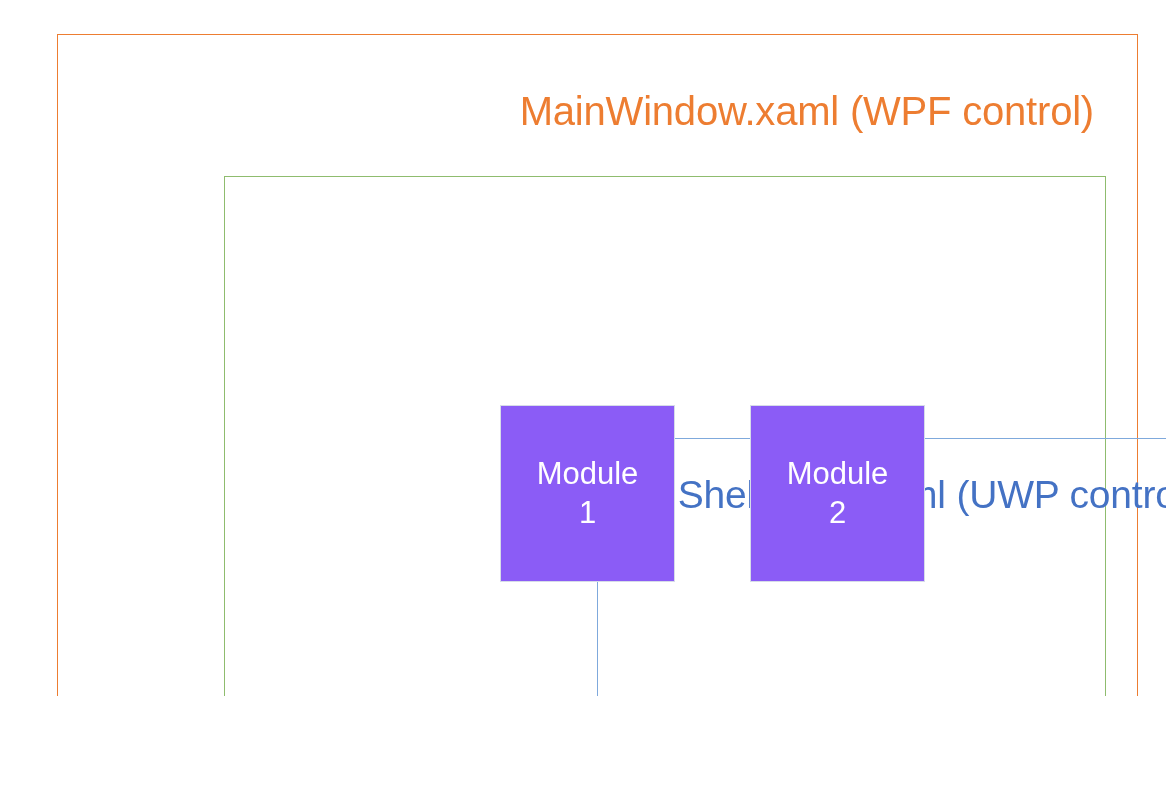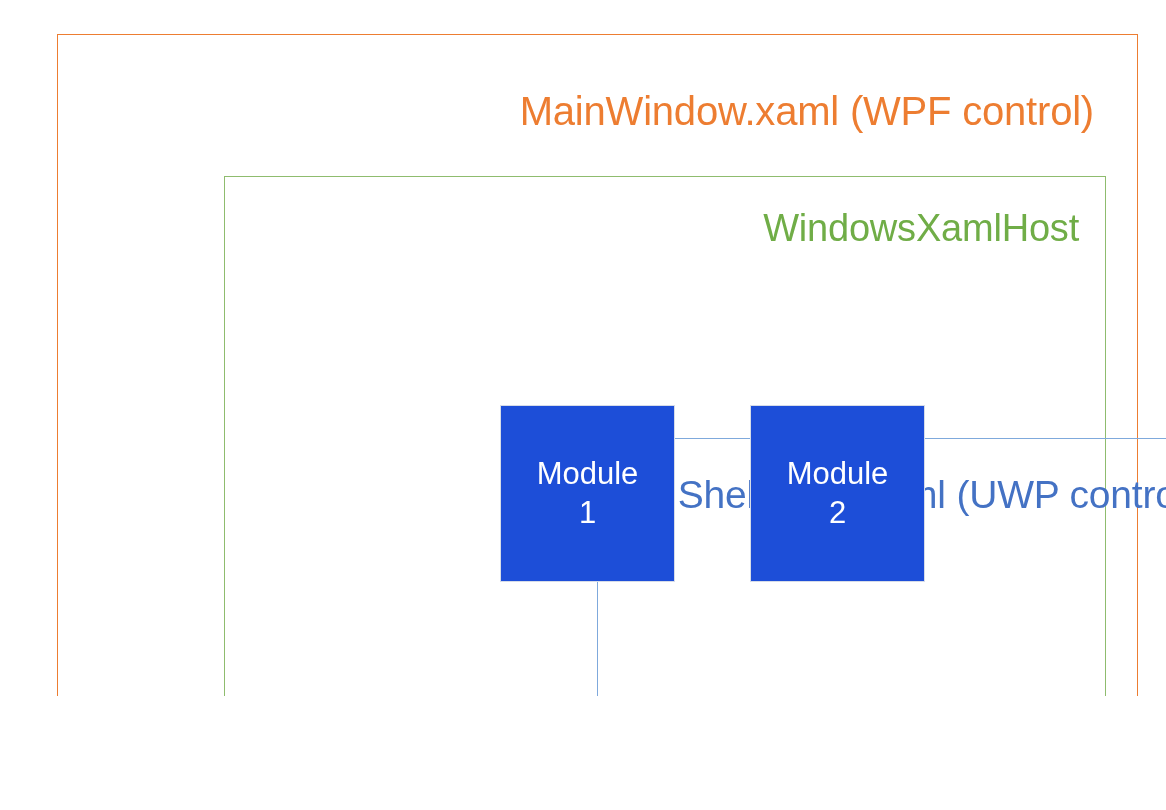--- a/index.html
+++ b/index.html
@@ -84,21 +84,21 @@
     color: #4472C4;
     white-space: nowrap;
     letter-spacing: -0.2px;
   }
 
   
   .module-box {
     position: absolute;
     width: 175px;
     height: 177px;
-    background: #1d4ed8;
+    background: #8b5cf6;
     box-sizing: border-box;
     border: 1px solid #D6DCE8;
     display: flex;
     flex-direction: column;
     align-items: center;
     justify-content: center;
   }
   #module-1 { left: 500px; top: 405px; }
   #module-2 { left: 750px; top: 405px; }
 
@@ -115,21 +115,20 @@
 <body>
 
 <div id="canvas">
 
   <div class="wpf-frame">
 
     <div class="wpf-title">MainWindow.xaml (WPF control)</div>
 
     <div class="xamlhost-frame">
 
-      <div class="xamlhost-title">WindowsXamlHost</div>
 
       <div class="uwp-frame">
 
         <div class="uwp-title">ShellPage.xaml (UWP control)</div>
 
       </div>
 
     </div>
 
   </div>

